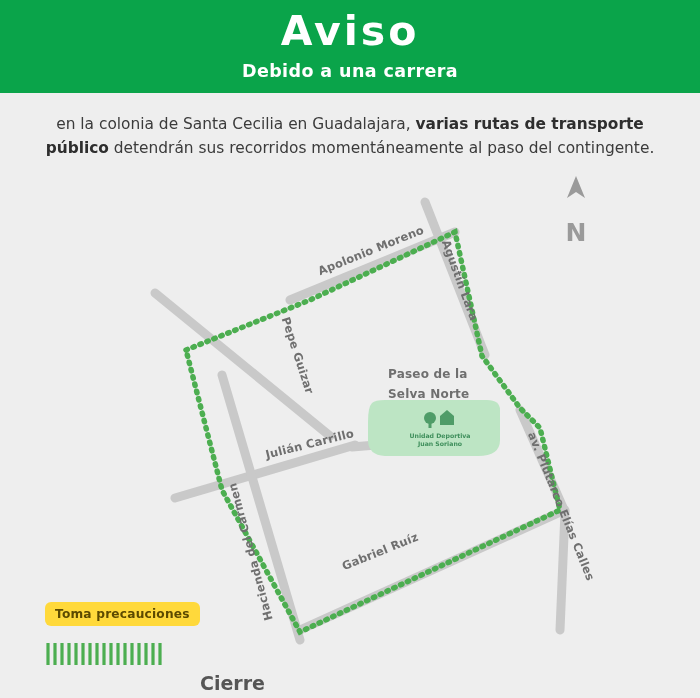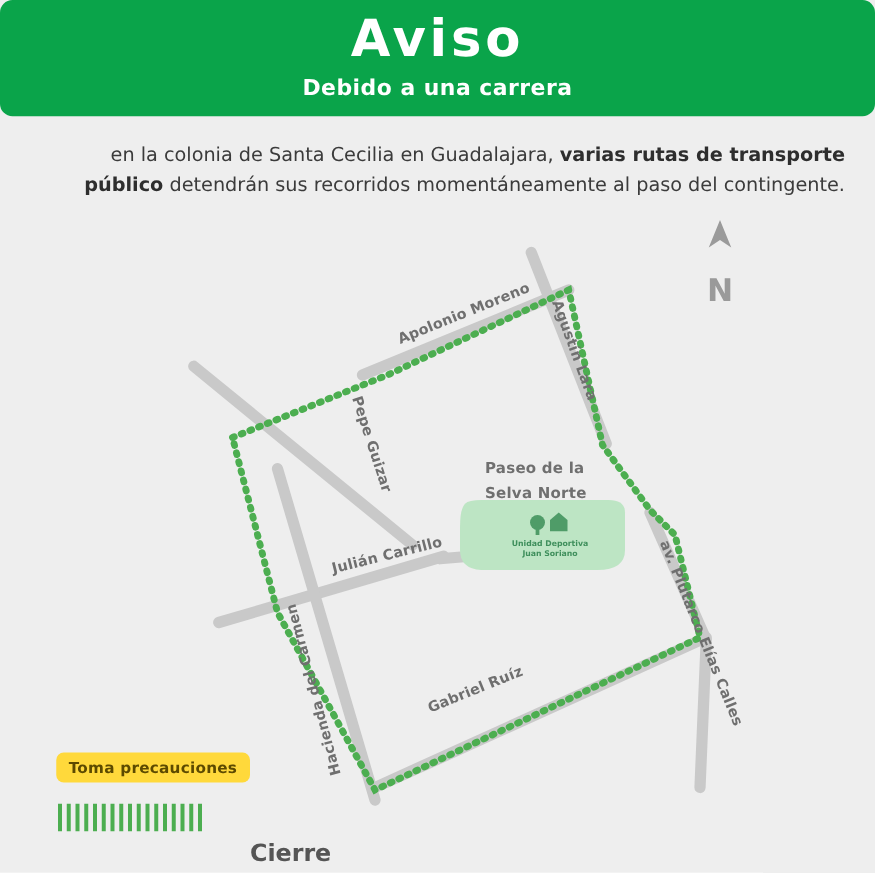--- a/index.html
+++ b/index.html
@@ -24,21 +24,20 @@
 
   
   #header {
     position: absolute;
     left: 0; top: 0;
     width: 700px;
     height: 93px;
     background: #0aa44a;
     text-align: center;
     color: #ffffff;
-    border-radius: 10px;
   }
   #header-title {
     font-size: 41px;
     font-weight: bold;
     letter-spacing: 3px;
     line-height: 1;
     padding-top: 11px;
     font-family: "DejaVu Sans", sans-serif;
   }
   #header-sub {
@@ -50,21 +49,21 @@
 
   
   #intro {
     position: absolute;
     left: 24px;
     top: 98px;
     width: 652px;
     font-size: 15.4px;
     line-height: 1.55;
     color: #3b3b3b;
-    text-align: right;
+    text-align: center;
   }
   #intro b {
     font-weight: bold;
     color: #2e2e2e;
   }
 
   
   #map {
     position: absolute;
     left: 0;

